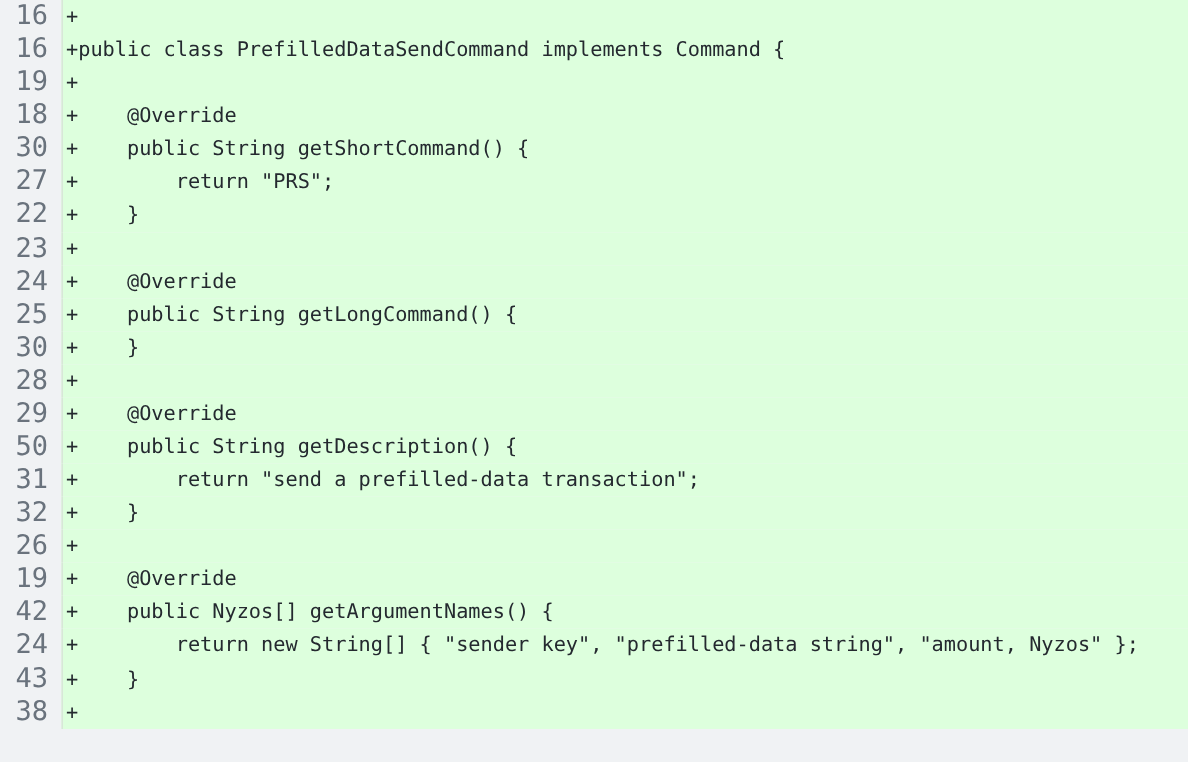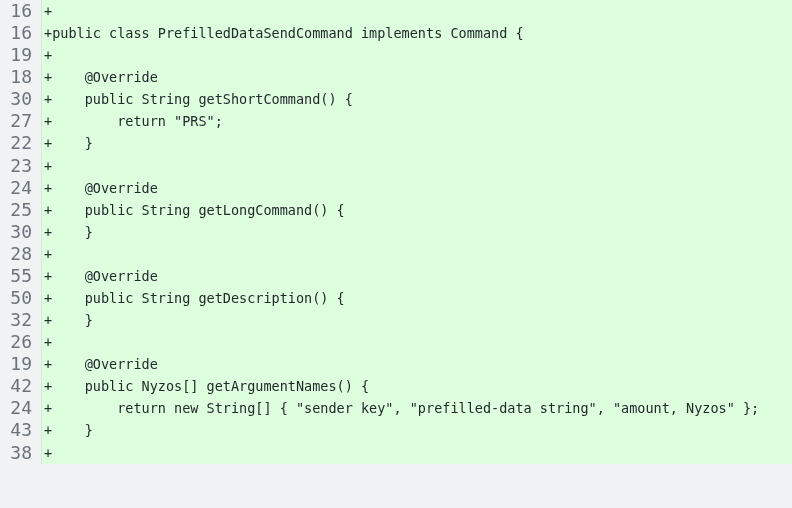--- a/index.html
+++ b/index.html
@@ -110,26 +110,30 @@
       </div>
       <div class="diff-row">
         <div class="line-number">30</div>
         <div class="line-content addition">+    }</div>
       </div>
       <div class="diff-row">
         <div class="line-number">28</div>
         <div class="line-content addition">+</div>
       </div>
       <div class="diff-row">
-        <div class="line-number">55</div>
+        <div class="line-number">29</div>
         <div class="line-content addition">+    @Override</div>
       </div>
       <div class="diff-row">
         <div class="line-number">50</div>
         <div class="line-content addition">+    public String getDescription() {</div>
+      </div>
+      <div class="diff-row">
+        <div class="line-number">31</div>
+        <div class="line-content addition">+        return "send a prefilled-data transaction";</div>
       </div>
       <div class="diff-row">
         <div class="line-number">32</div>
         <div class="line-content addition">+    }</div>
       </div>
       <div class="diff-row">
         <div class="line-number">26</div>
         <div class="line-content addition">+</div>
       </div>
       <div class="diff-row">

